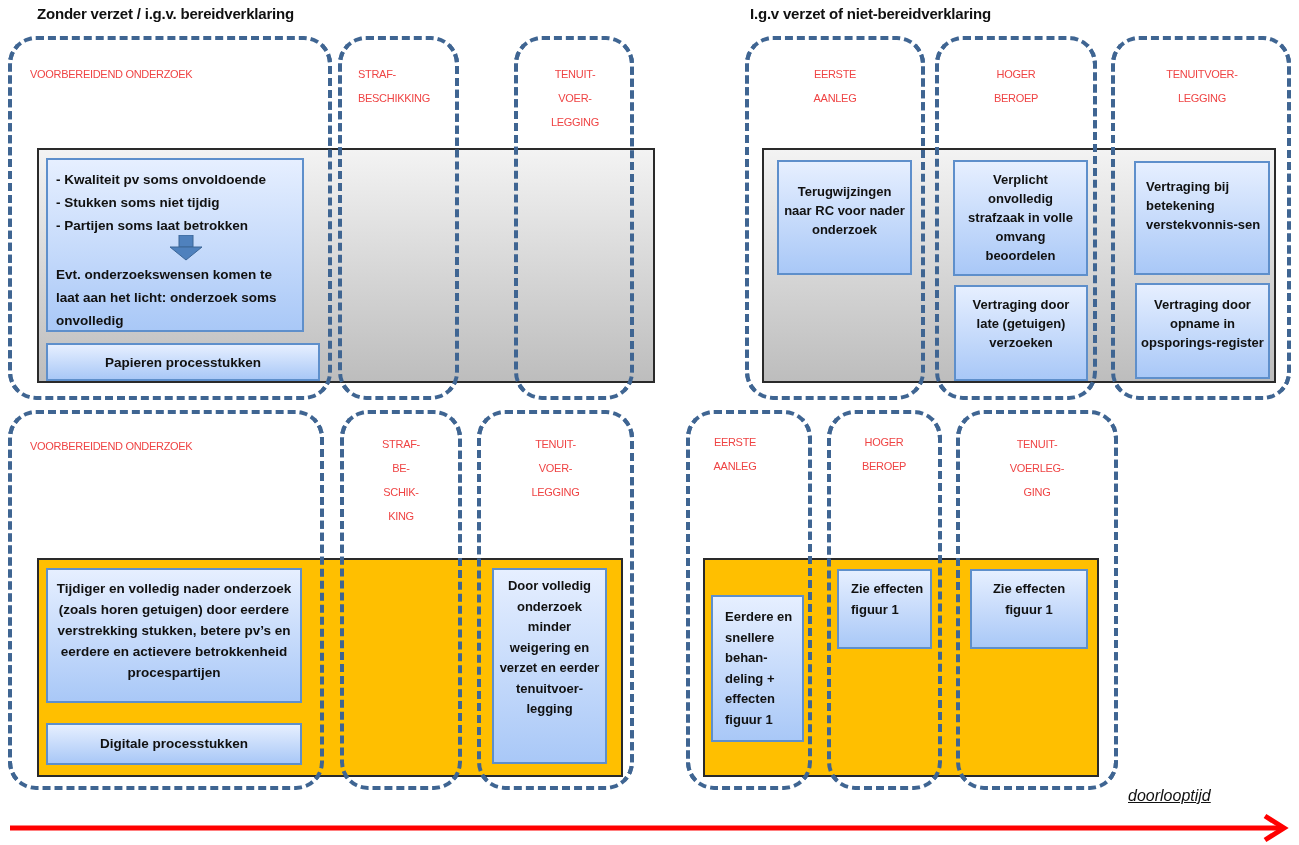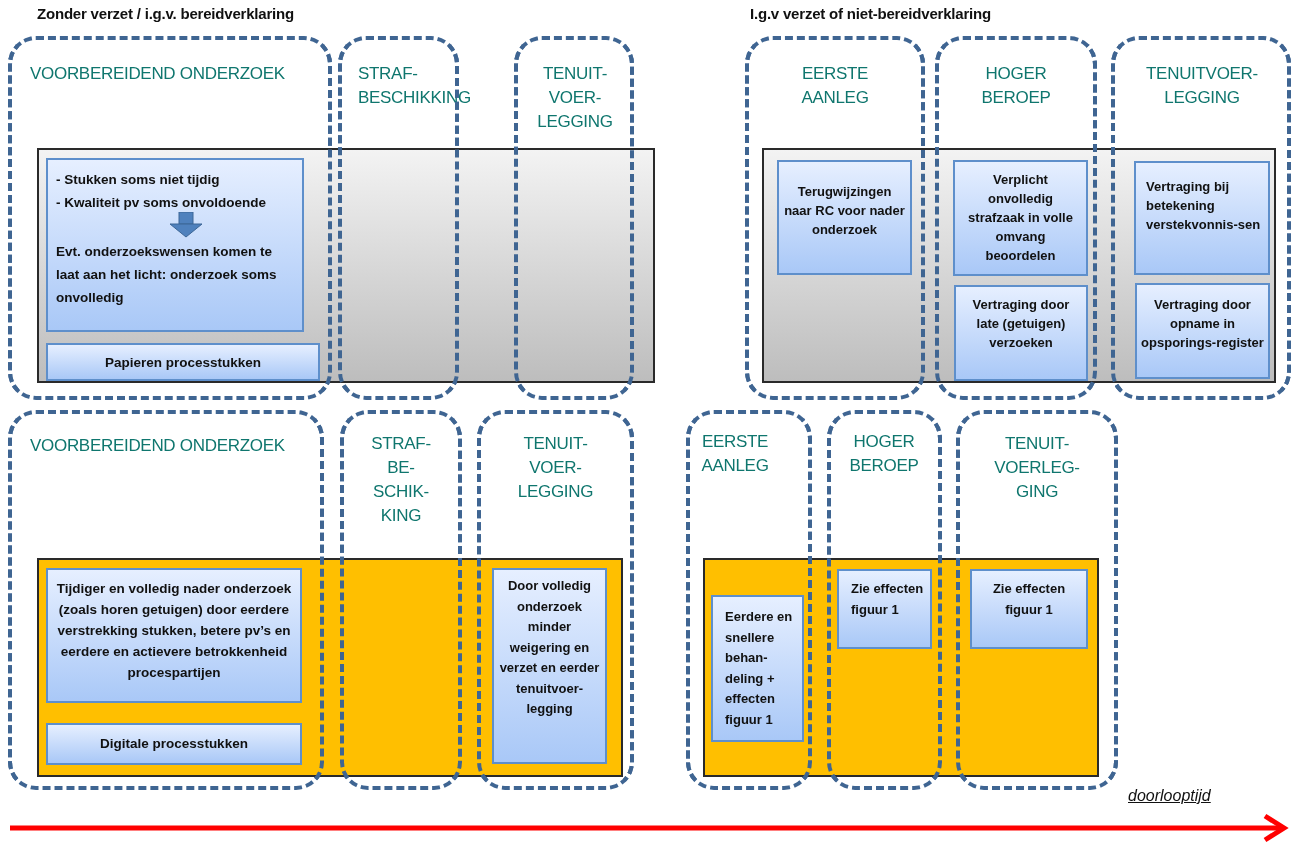--- a/index.html
+++ b/index.html
@@ -1,21 +1,21 @@
 <!DOCTYPE html>
 <html><head>
 <meta charset="utf-8">
 <style>
   html, body { margin:0; padding:0; background:#ffffff; }
   body { width:1299px; height:845px; position:relative; overflow:hidden;
          font-family:"Liberation Sans", "DejaVu Sans", sans-serif; color:#111; }
   .abs { position:absolute; }
   .heading { font-weight:bold; font-size:15px; letter-spacing:-0.2px; }
   .dbox { position:absolute; border:4px dashed #3f6592; border-radius:28px; box-sizing:border-box; }
-  .phase { position:absolute; font-size:17px; text-align:center; line-height:24px; color:#0f766e; letter-spacing:-0.3px; }
+  .phase { position:absolute; font-size:11px; text-align:center; line-height:24px; color:#ef4444; letter-spacing:-0.3px; }
   .phase.left { text-align:left; }
   .panel-gray { position:absolute; background:linear-gradient(#f3f3f3,#bdbdbd); border:2px solid #2a2a2a; box-sizing:border-box; }
   .panel-orange { position:absolute; background:#ffbf00; border:2px solid #2a2a2a; box-sizing:border-box; }
   .card { position:absolute; box-sizing:border-box; border:2px solid #5e8fcb;
           background:linear-gradient(#e6efff,#a9c8f7); font-weight:bold; font-size:13px;
           line-height:19px; text-align:center; padding:6px 4px; color:#111; }
   .card.left { text-align:left; padding-left:8px; }
   .card .line { display:block; }
   .layer { z-index:2; }
 </style>
@@ -49,22 +49,23 @@
 <div class="panel-gray" style="left:762px;top:148px;width:514px;height:235px;z-index:1;"></div>
 
 <div class="dbox layer" style="left:338px;top:36px;width:121px;height:364px;border-top-color:transparent;border-bottom-color:transparent;background:transparent;"></div>
 <div class="dbox layer" style="left:514px;top:36px;width:120px;height:364px;border-top-color:transparent;border-bottom-color:transparent;"></div>
 <div class="dbox layer" style="left:8px;top:36px;width:324px;height:364px;border-top-color:transparent;border-bottom-color:transparent;"></div>
 <div class="dbox layer" style="left:745px;top:36px;width:180px;height:364px;border-top-color:transparent;border-bottom-color:transparent;"></div>
 <div class="dbox layer" style="left:935px;top:36px;width:162px;height:364px;border-top-color:transparent;border-bottom-color:transparent;"></div>
 <div class="dbox layer" style="left:1111px;top:36px;width:180px;height:364px;border-top-color:transparent;border-bottom-color:transparent;"></div>
 
 <div class="card left layer" style="left:46px;top:158px;width:258px;height:174px;padding-top:8px;line-height:23px;font-size:13.5px;">
+  <span class="line">- Kwaliteit pv soms onvoldoende</span>
   <span class="line">- Stukken soms niet tijdig</span>
-  <span class="line">- Kwaliteit pv soms onvoldoende</span>
+  <span class="line">- Partijen soms laat betrokken</span>
   <span class="line" style="height:26px;position:relative;">
     <svg width="40" height="26" style="position:absolute;left:110px;top:-2px;" viewBox="0 0 40 26">
       <rect x="13" y="0" width="14" height="12" fill="#4f81bd" stroke="#3c6696" stroke-width="1"></rect>
       <polygon points="4,12 36,12 20,25" fill="#4f81bd" stroke="#3c6696" stroke-width="1"></polygon>
     </svg>
   </span>
   <span class="line">Evt. onderzoekswensen komen te laat aan het licht: onderzoek soms onvolledig</span>
 </div>
 <div class="card layer" style="left:46px;top:343px;width:274px;height:38px;line-height:24px;font-size:13.5px;">Papieren processtukken</div>
 

